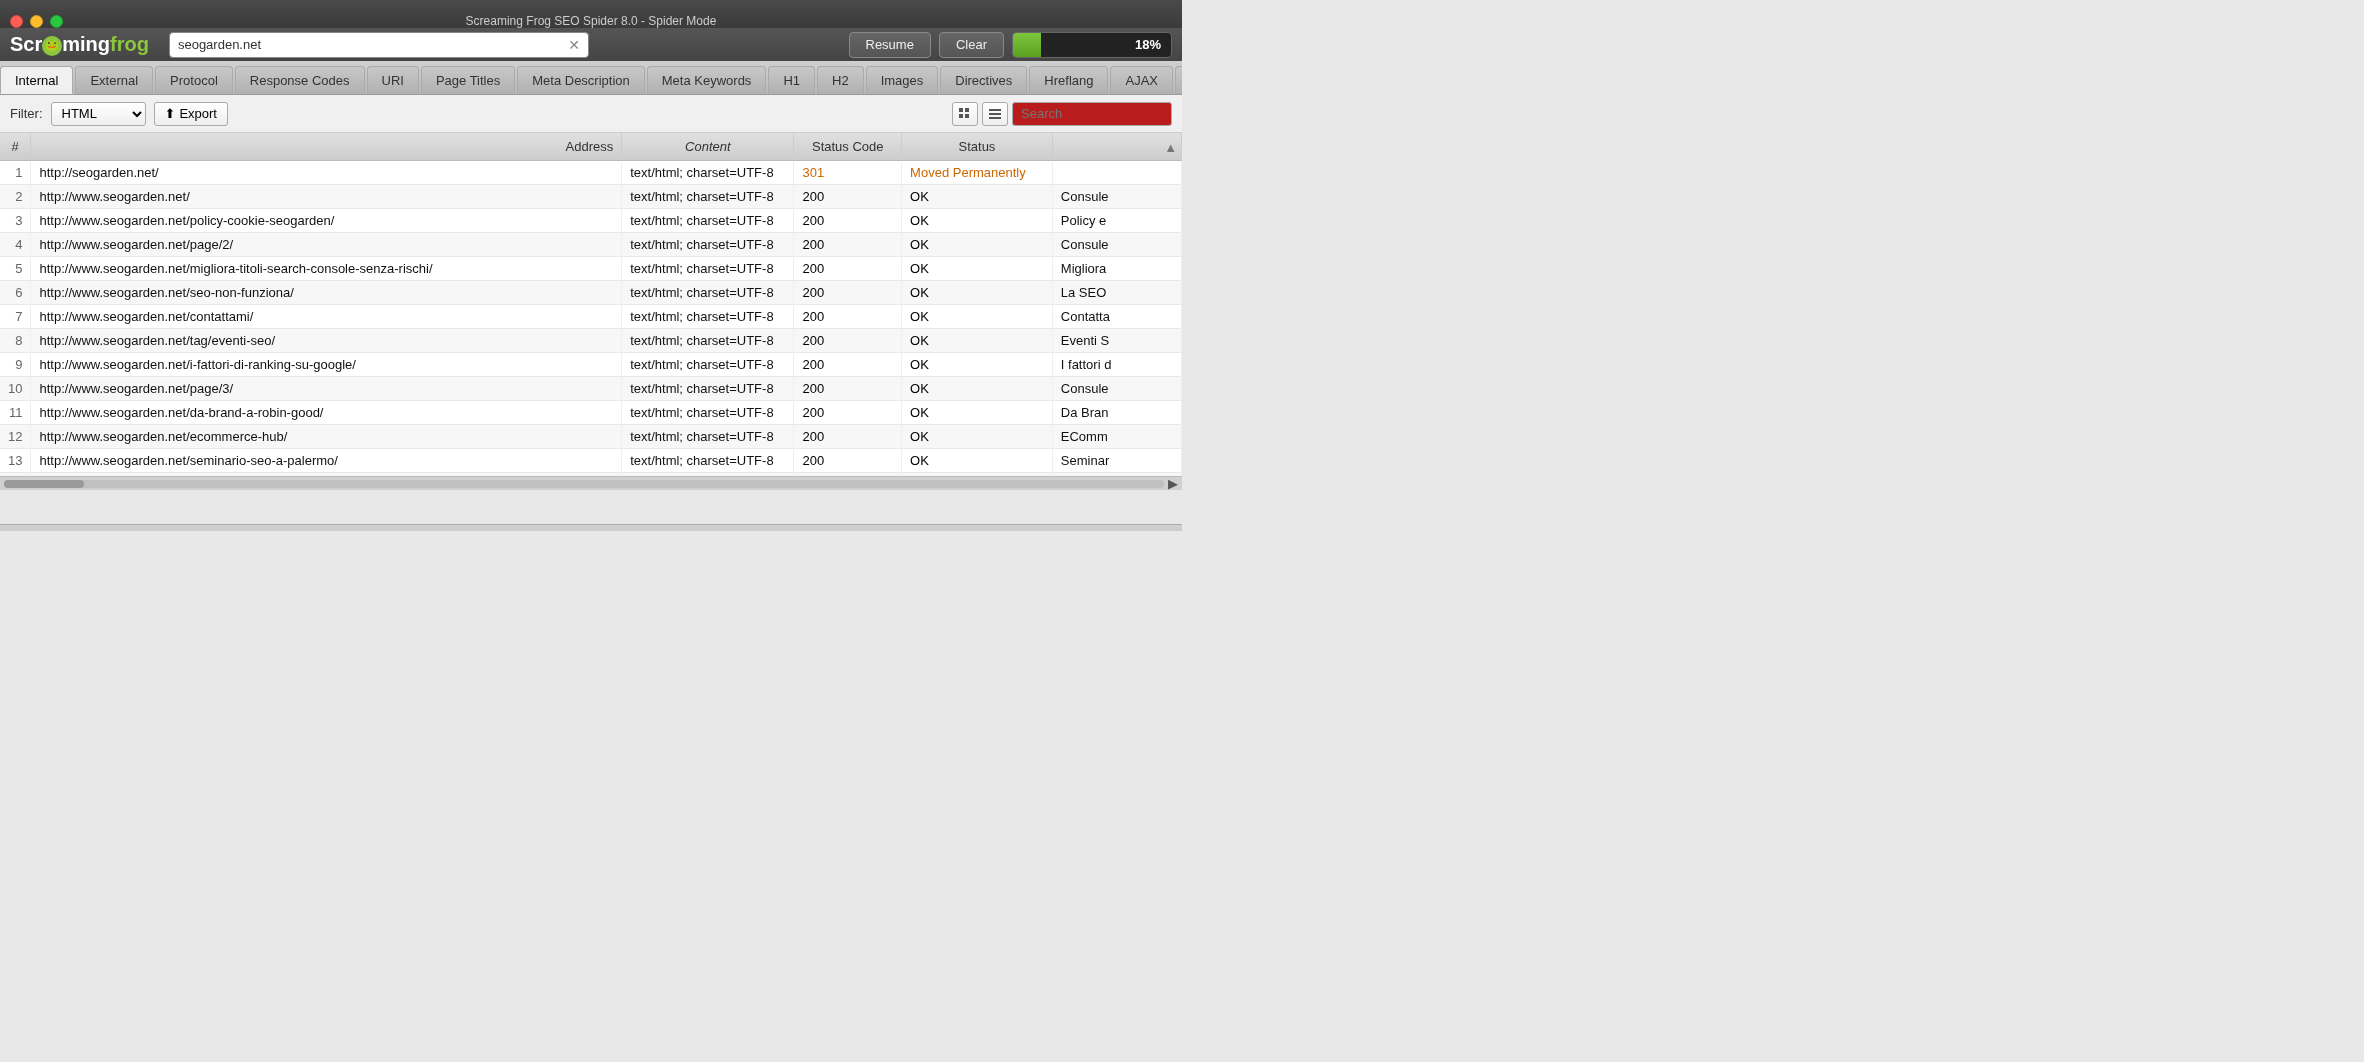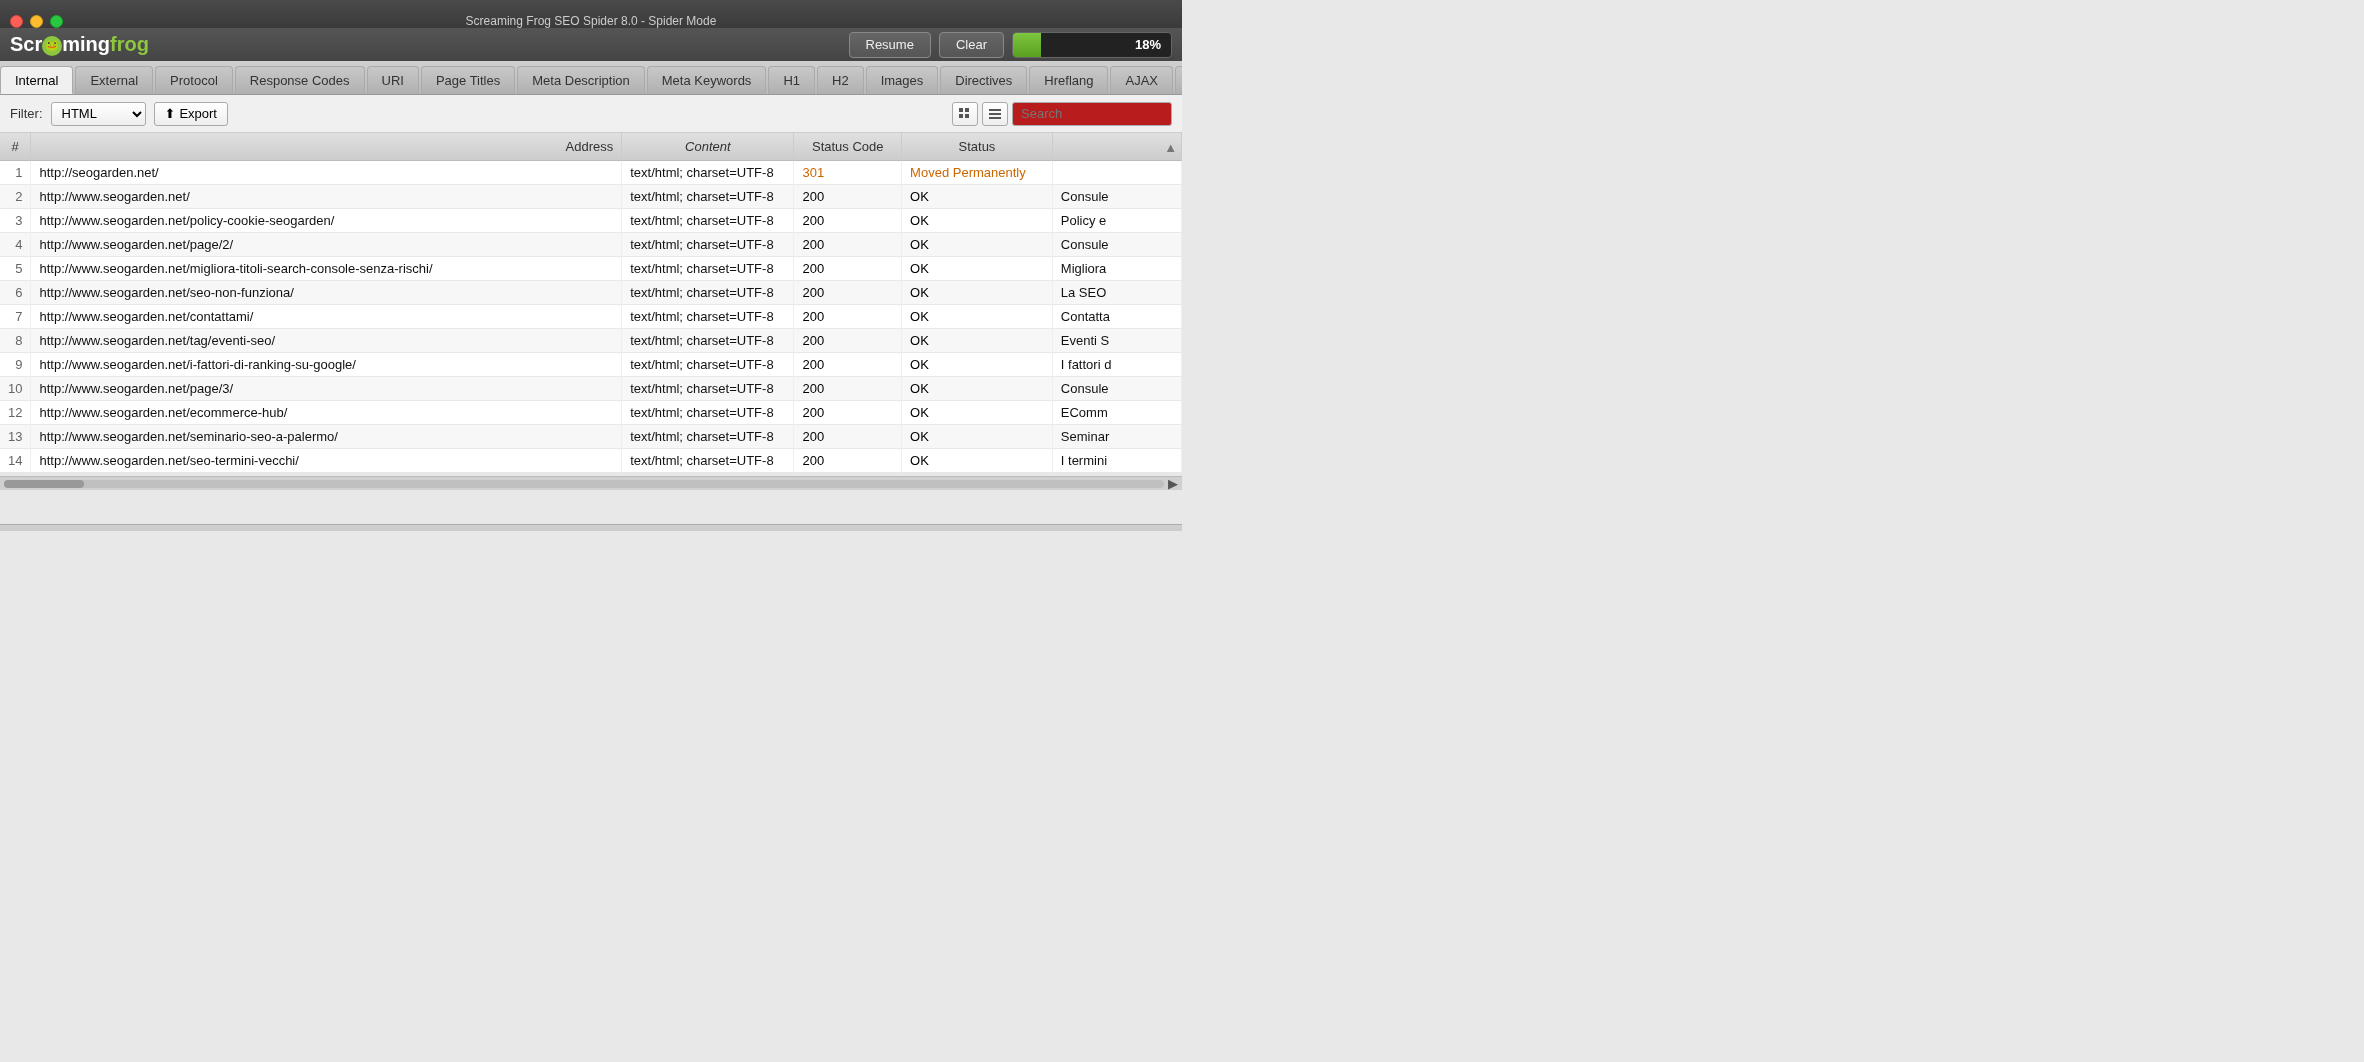--- a/index.html
+++ b/index.html
@@ -339,20 +339,24 @@
   <span class="title-bar-text">Screaming Frog SEO Spider 8.0 - Spider Mode</span>
 </div>
 
 <div class="header-bar">
   <div class="logo">
     <span class="logo-text">
       <span style="color:#fff;">Scr</span><span style="display:inline-flex;align-items:center;justify-content:center;width:20px;height:20px;background:#8dc63f;border-radius:50%;font-size:11px;vertical-align:middle;">🐸</span><span style="color:#fff;">ming</span><span style="color:#8dc63f;">frog</span>
     </span>
   </div>
 
+  <div class="url-bar">
+    <input type="text" value="seogarden.net" style="">
+    <span class="url-clear-btn">✕</span>
+  </div>
 
   <div class="header-right">
     <button class="btn-resume">Resume</button>
     <button class="btn-clear">Clear</button>
     <div class="progress-bar-container">
       <div class="progress-bar-fill"></div>
       <span class="progress-text">18%</span>
     </div>
   </div>
 </div>
@@ -502,20 +506,28 @@
   </tr>
           <tr>
     <td>10</td>
     <td class="address-cell" style="max-width:380px;overflow:hidden;text-overflow:ellipsis;">http://www.seogarden.net/page/3/</td>
     <td>text/html; charset=UTF-8</td>
     <td class="status-200">200</td>
     <td class="status-200">OK</td>
     <td style="max-width:100px;overflow:hidden;text-overflow:ellipsis;">Consule</td>
   </tr>
           <tr>
+    <td>11</td>
+    <td class="address-cell" style="max-width:380px;overflow:hidden;text-overflow:ellipsis;">http://www.seogarden.net/da-brand-a-robin-good/</td>
+    <td>text/html; charset=UTF-8</td>
+    <td class="status-200">200</td>
+    <td class="status-200">OK</td>
+    <td style="max-width:100px;overflow:hidden;text-overflow:ellipsis;">Da Bran</td>
+  </tr>
+          <tr>
     <td>12</td>
     <td class="address-cell" style="max-width:380px;overflow:hidden;text-overflow:ellipsis;">http://www.seogarden.net/ecommerce-hub/</td>
     <td>text/html; charset=UTF-8</td>
     <td class="status-200">200</td>
     <td class="status-200">OK</td>
     <td style="max-width:100px;overflow:hidden;text-overflow:ellipsis;">EComm</td>
   </tr>
           <tr>
     <td>13</td>
     <td class="address-cell" style="max-width:380px;overflow:hidden;text-overflow:ellipsis;">http://www.seogarden.net/seminario-seo-a-palermo/</td>

